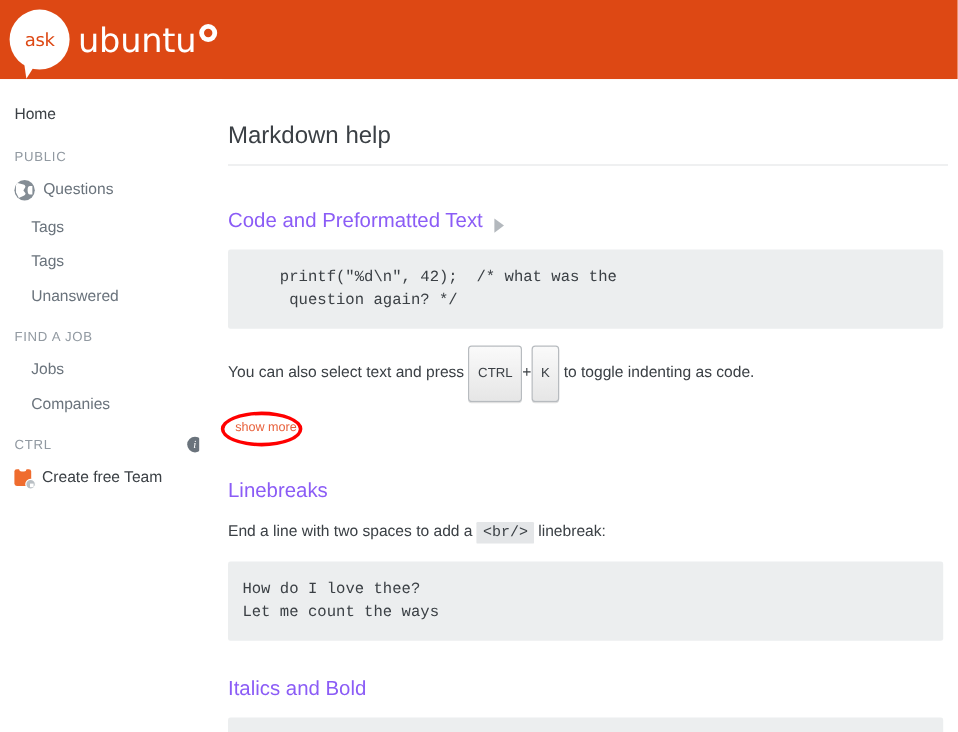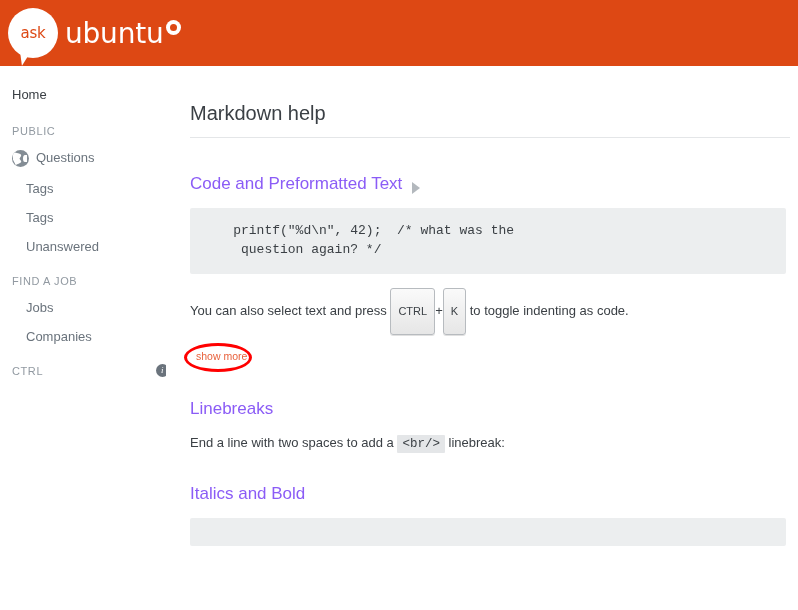--- a/index.html
+++ b/index.html
@@ -323,20 +323,28 @@
     <span class="label">Jobs</span>
   </div>
   <div class="nav-item indent">
     <span class="label">Companies</span>
   </div>
 
   <div class="nav-section">
     <span>CTRL</span>
     <span class="info-dot">i</span>
   </div>
+  <div class="nav-item">
+    <span class="team-icon">
+      <span class="box"></span>
+      <span class="notch"></span>
+      <span class="lock"></span>
+    </span>
+    <span class="team-label">Create free Team</span>
+  </div>
 </nav>
 
 <main class="main">
 
   <h1 class="page-title">Markdown help</h1>
   <hr class="title-rule">
 
   <h2 class="section-head">
     <span>Code and Preformatted Text</span>
     <span class="caret"></span>
@@ -356,20 +364,22 @@
   </div>
 
   <h2 class="section-head tight">
     <span>Linebreaks</span>
   </h2>
 
   <p class="para">
     <span>End a line with two spaces to add a </span><code class="inline">&lt;br/&gt;</code><span> linebreak:</span>
   </p>
 
+  <pre class="codeblock"><span>How do I love thee?</span><span class="sp sp1"></span>
+<span>Let me count the ways</span></pre>
 
   <h2 class="section-head tight">
     <span>Italics and Bold</span>
   </h2>
 
   <pre class="codeblock"></pre>
 
 </main>
 
 </body></html>

